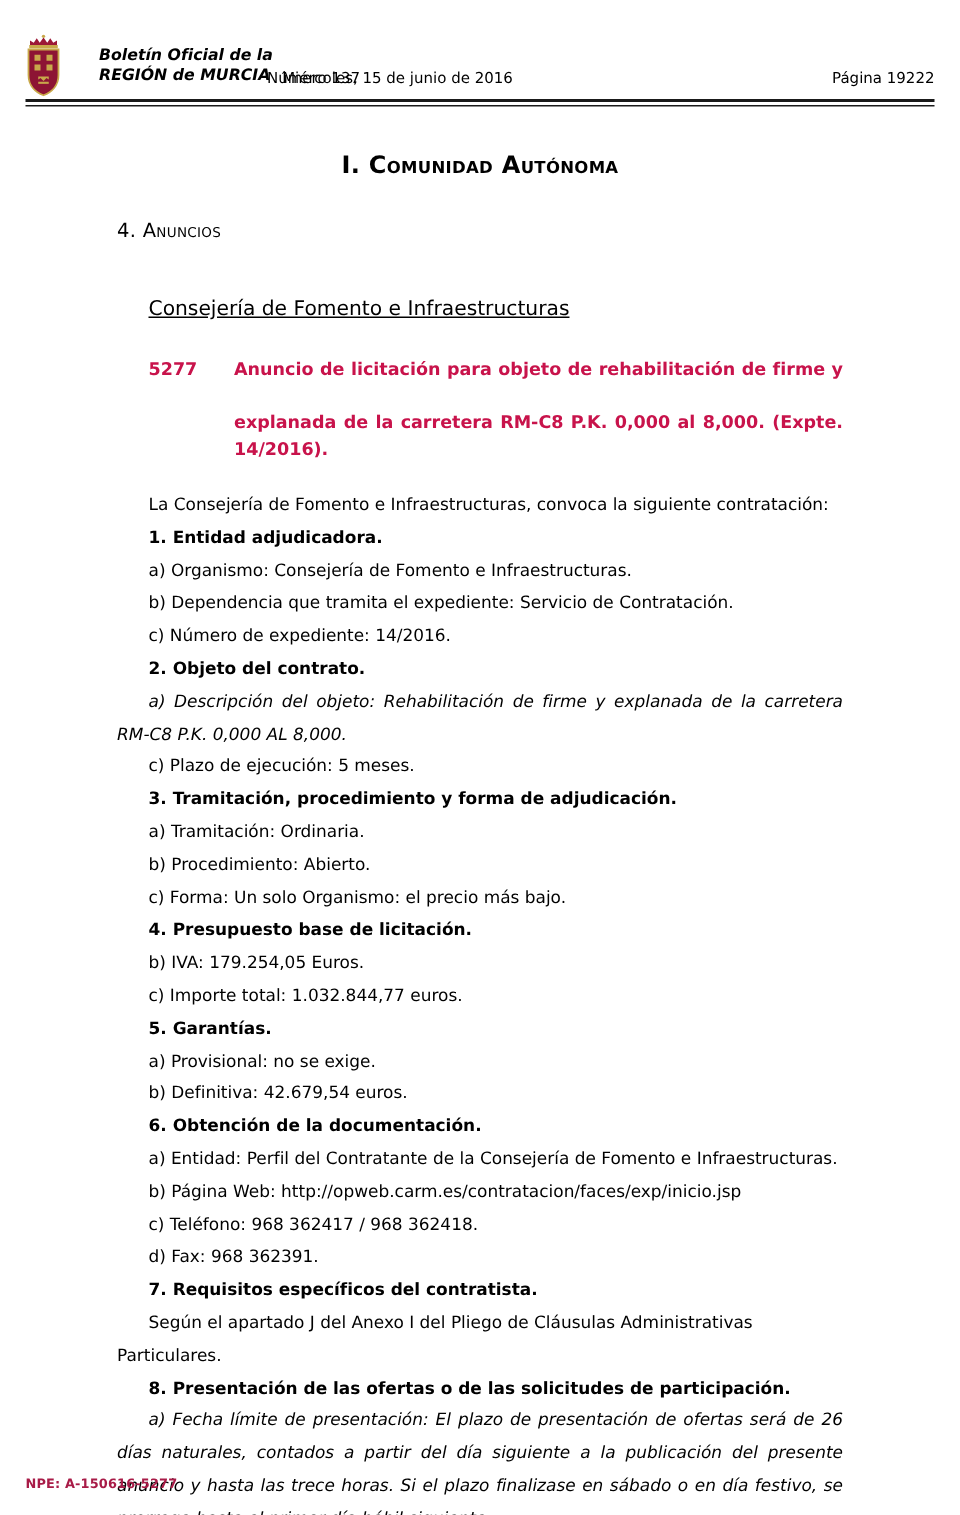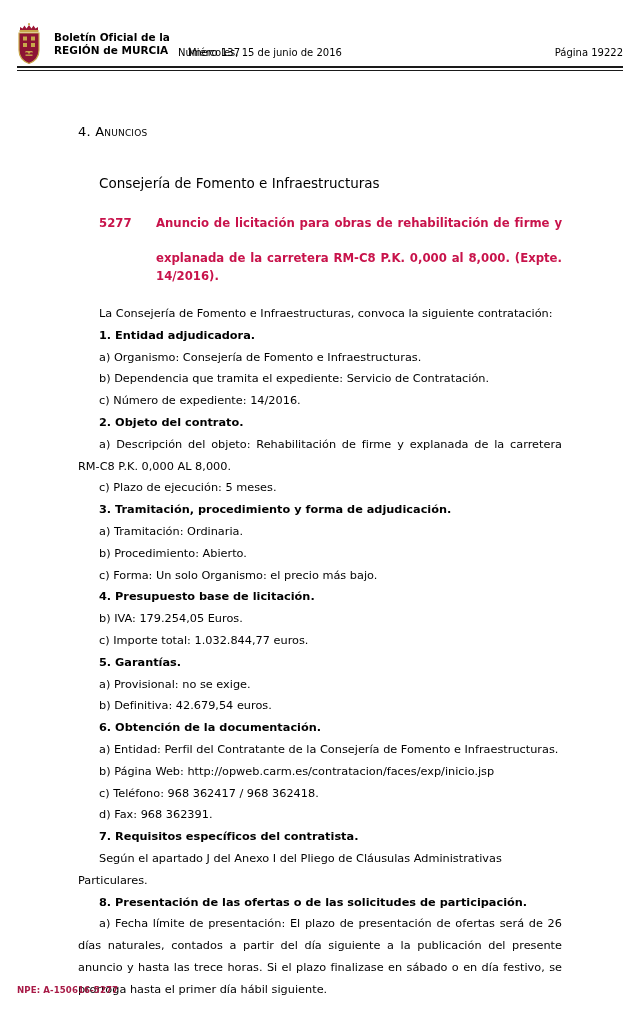--- a/index.html
+++ b/index.html
@@ -24,21 +24,22 @@
     top: 0;
     width: 640px;
     height: 78px;
   }
   .masthead {
     position: absolute;
     left: 16px;
     top: 22px;
     display: flex;
     align-items: center;
-    gap: 12px;
+    gap: 24px;
+    font-style: italic;
   }
   .crest {
     width: 26px;
     height: 43px;
     position: relative;
     flex: none;
   }
   .masthead-text {
     font-family: "DejaVu Sans", "Liberation Sans", sans-serif;
     font-weight: bold;
@@ -125,20 +126,21 @@
     margin: 0;
     padding-top: 28px;
   }
 
   .section-org {
     font-size: 13.5px;
     font-weight: normal;
     margin: 0;
     padding-top: 36px;
     padding-left: 21px;
+    text-decoration: underline;
   }
 
   .announce {
     display: flex;
     padding-top: 24px;
     padding-left: 21px;
     color: #c8134b;
   }
   .announce-num {
     font-weight: bold;
@@ -169,20 +171,21 @@
   .p {
     margin: 0;
     text-indent: 21px;
   }
   .p.bold {
     font-weight: bold;
   }
   .p.justify {
     text-align: justify;
     text-indent: 21px;
+    font-style: italic;
   }
 
   
   .footer {
     position: absolute;
     left: 17px;
     top: 985px;
     font-size: 8.6px;
     font-weight: bold;
     color: #a81b47;
@@ -227,28 +230,29 @@
 
   <div class="rule-group">
     <div class="rule-thick"></div>
     <div class="rule-gap"></div>
     <div class="rule-thin"></div>
   </div>
 </div>
 
 <div class="content">
 
+  <div class="doc-title">I. Comunidad Autónoma</div>
   <div class="doc-subtitle">4. Anuncios</div>
 
   <div class="section-org">Consejería de Fomento e Infraestructuras</div>
 
   <div class="announce">
     <div class="announce-num">5277</div>
     <div class="announce-title">
-      <span class="l1">Anuncio de licitación para obras de rehabilitación de firme y</span>
+      <span class="l1">Anuncio de licitación para objeto de rehabilitación de firme y</span>
       <span class="l2">explanada de la carretera RM-C8 P.K. 0,000 al 8,000. (Expte. 14/2016).</span>
     </div>
   </div>
 
   <div class="body-block">
     <p class="p">La Consejería de Fomento e Infraestructuras, convoca la siguiente contratación:</p>
 
     <p class="p bold">1. Entidad adjudicadora.</p>
     <p class="p">a) Organismo: Consejería de Fomento e Infraestructuras.</p>
     <p class="p">b) Dependencia que tramita el expediente: Servicio de Contratación.</p>

